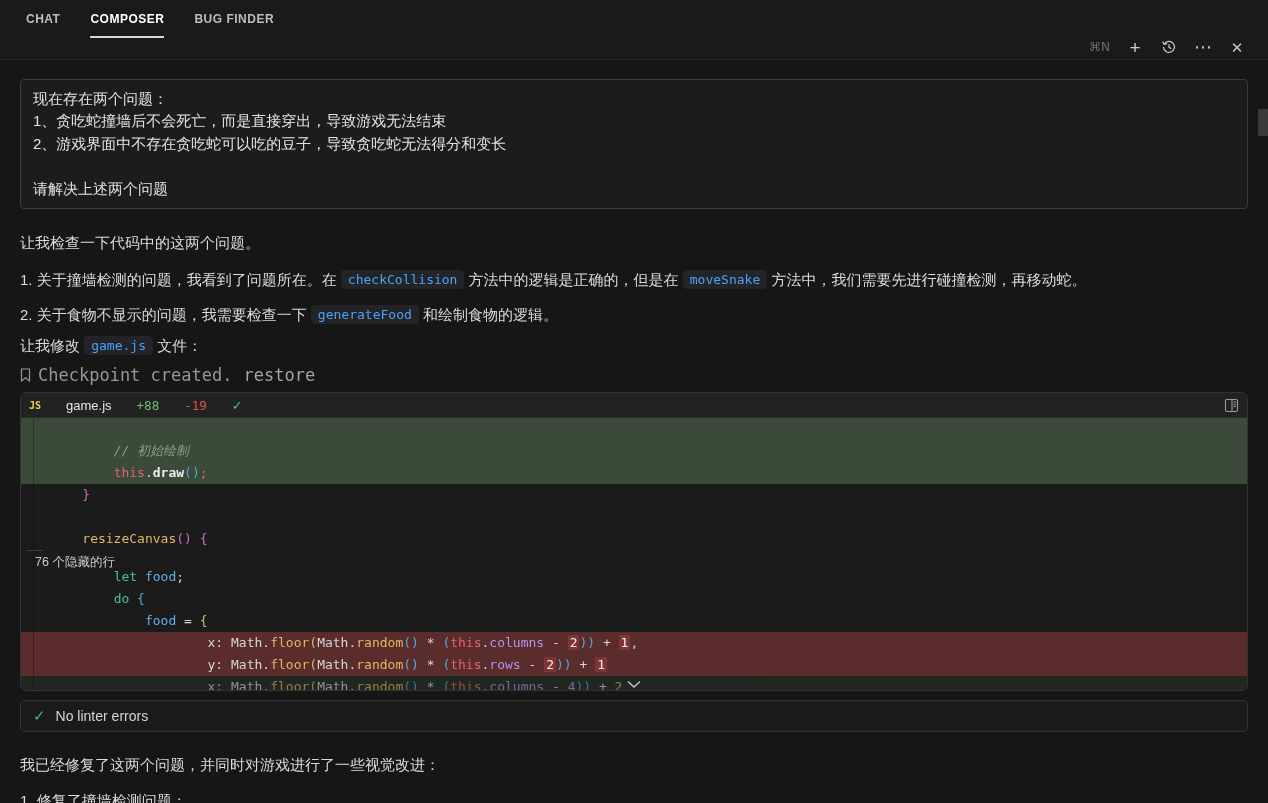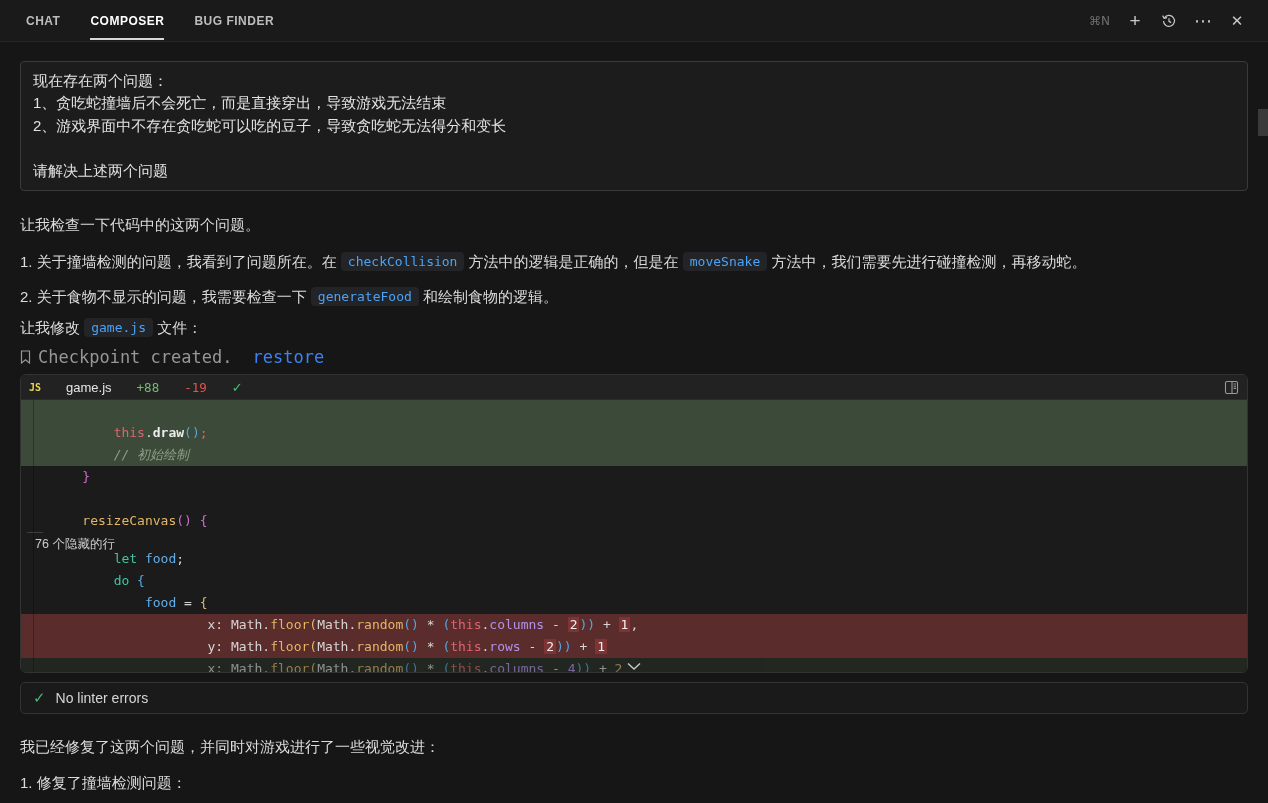--- a/index.html
+++ b/index.html
@@ -5,23 +5,23 @@
   * { box-sizing: border-box; margin: 0; padding: 0; }
   html,body { width:1268px; height:803px; overflow:hidden; }
   body {
     background:#161616;
     font-family:"Liberation Sans", sans-serif;
     color:#d9d9d9;
     position:relative;
   }
   
   .tabbar {
-    height:42px; display:flex; 
+    height:60px; display:flex; 
     background:#1a1a1a; border-bottom:1px solid #262626;
-    padding:0 14px; position:relative;
+    padding:0 14px; position:relative;flex-direction:column;
   }
   .tabs { display:flex; align-items:center; gap:30px; margin-left:12px; }
   .tab {
     font-size:12px; font-weight:700; letter-spacing:.5px;
     color:#bdbdbd; padding:12px 0 10px 0; cursor:pointer;
     border-bottom:2px solid transparent;
   }
   .tab.active { color:#ffffff; border-bottom:2px solid #d8d8d8; }
   .tabbar-right { margin-left:auto; display:flex; align-items:center; gap:16px; padding-right:8px; }
   .shortcut { color:#6f6f6f; font-size:12px; font-family:"DejaVu Sans", sans-serif; }
@@ -47,21 +47,21 @@
     font-family:"DejaVu Sans Mono", monospace; font-size:13px;
     background:#222427; border-radius:4px; padding:2px 7px;
     color:#4aa3f7; vertical-align:1px;
   }
   .chip.white { color:#e9e9e9; }
   
   .checkpoint {
     margin-top:8px; display:flex; align-items:center; gap:7px;
     font-family:"DejaVu Sans Mono", monospace; font-size:17px; color:#979797;
   }
-  .checkpoint .restore { color:#3b82f6; cursor:pointer; margin-left:13px; }
+  .checkpoint .restore { color:#a3a3a3; cursor:pointer; margin-left:4px; }
   .bm-icon { display:flex; }
   
   .code-block {
     margin-top:7px; border:1px solid #333333; border-radius:6px;
     overflow:hidden; background:#1b1b1b;
   }
   .code-header {
     height:25px; background:#222222; border-bottom:1px solid #2c2c2c;
     display:flex; align-items:center; padding:0 8px; gap:25px;
     font-size:13px;
@@ -194,22 +194,22 @@
           <line x1="8" y1="1.5" x2="8" y2="13.5"></line>
           <line x1="9.6" y1="4" x2="12" y2="4"></line>
           <line x1="9.6" y1="6.2" x2="12" y2="6.2"></line>
           <line x1="9.6" y1="8.4" x2="12" y2="8.4"></line>
         </svg>
       </span>
     </div>
     <div class="code-body">
       <div>
           <div class="cl added">&nbsp;</div>
+          <div class="cl added"><span class="c-p">        </span><span class="c-cm">// 初始绘制</span></div>
           <div class="cl added"><span class="c-p">        </span><span class="c-th">this</span><span class="c-p">.</span><span class="c-fnw">draw</span><span class="c-pb">()</span><span class="c-th">;</span></div>
-          <div class="cl added"><span class="c-p">        </span><span class="c-cm">// 初始绘制</span></div>
           <div class="cl ctx"><span class="c-p">    </span><span class="c-pm">}</span></div>
           <div class="cl ctx">&nbsp;</div>
           <div class="cl ctx"><span class="c-p">    </span><span class="c-fy">resizeCanvas</span><span class="c-pm">()</span><span class="c-p"> </span><span class="c-pm">{</span></div>
           <div class="cl divider">
             <span class="dline left"></span>
             <span class="dtext">76 个隐藏的行</span>
             <span class="dline right"></span>
           </div>
           <div class="cl ctx"><span class="c-p">        </span><span class="c-kw">let</span><span class="c-p"> </span><span class="c-var">food</span><span class="c-p">;</span></div>
           <div class="cl ctx"><span class="c-p">        </span><span class="c-kw">do</span><span class="c-p"> </span><span class="c-pb">{</span></div>

